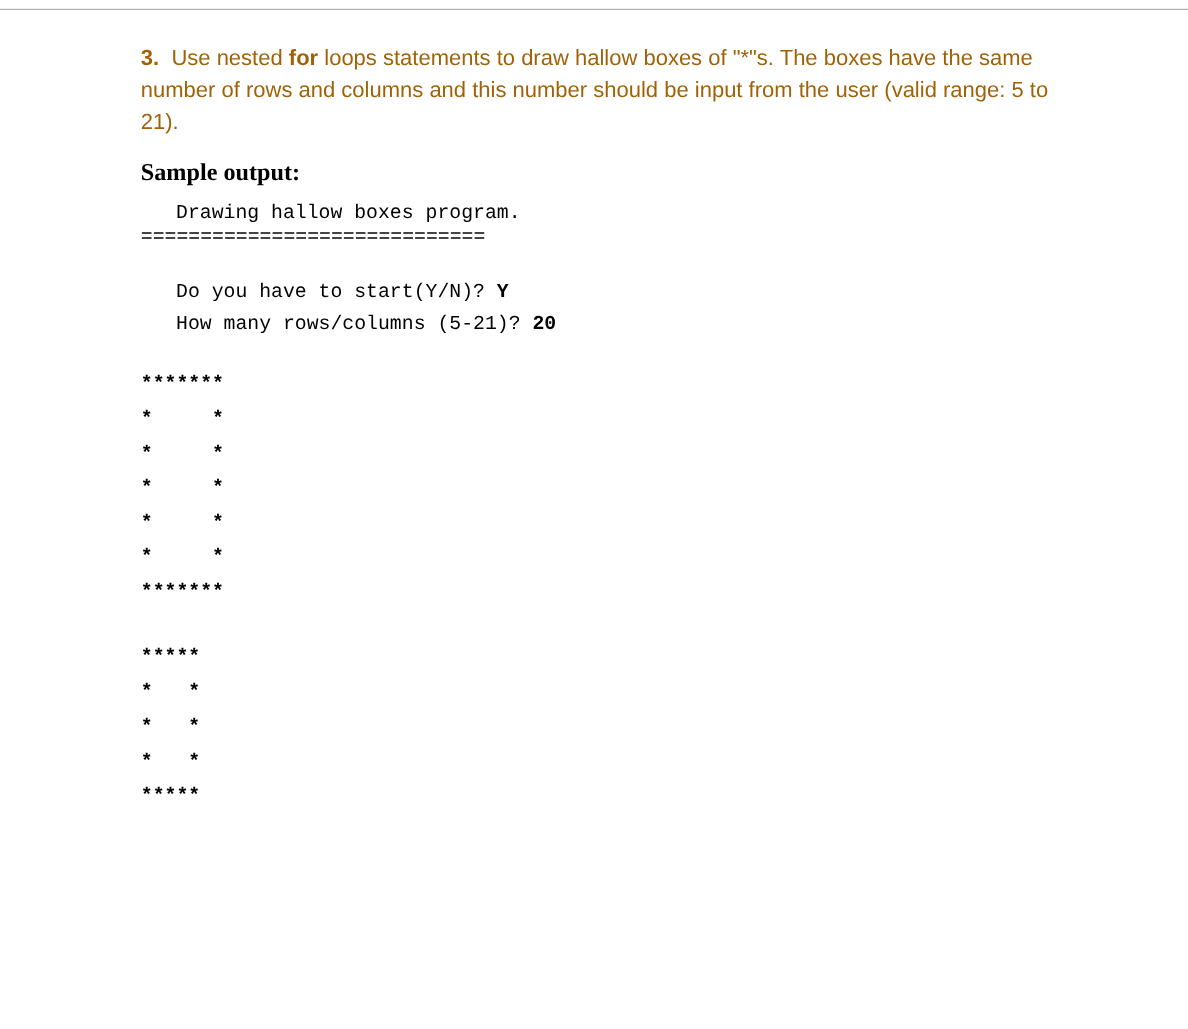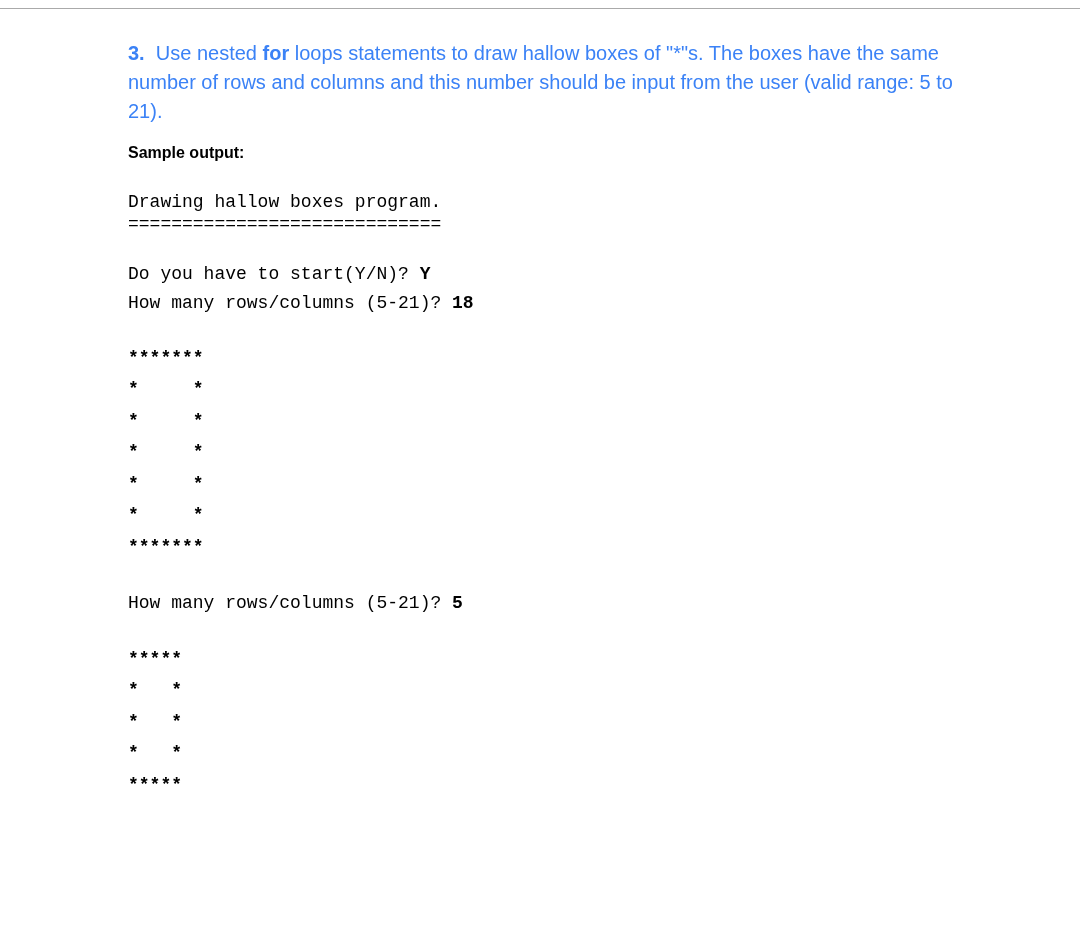--- a/index.html
+++ b/index.html
@@ -14,39 +14,40 @@
       padding: 0;
     }
     .content {
       padding: 30px 120px 50px 128px;
       border-top: 1px solid #aaa;
       margin-top: 8px;
     }
     .question-text {
       font-size: 20px;
       line-height: 1.45;
-      color: #3b82f6;
+      color: #a16207;
       margin-bottom: 18px;
     }
     .question-number {
       font-weight: bold;
     }
     .bold-inline {
       font-weight: bold;
     }
     .sample-label {
-      font-family: Liberation Sans, sans-serif;
-      font-size: 16px;
+      font-family: Liberation Serif, serif;
+      font-size: 22px;
       font-weight: bold;
-      margin-bottom: 28px;
+      margin-bottom: 12px;
     }
     .mono {
       font-family: "Courier New", Courier, monospace;
       font-size: 18px;
       line-height: 1.35;
+      margin-left: 32px;
     }
     .section {
       margin-bottom: 28px;
     }
     .divider-line {
       font-family: "Courier New", Courier, monospace;
       font-size: 18px;
       color: #000;
     }
     .box-output {
@@ -74,36 +75,33 @@
   <div class="section">
     <div class="mono">Drawing hallow boxes program.</div>
     <div class="divider-line">=============================</div>
   </div>
 
   <div class="section">
     <div class="mono" style="margin-bottom:4px;">
       <span>Do you have to start(Y/N)? </span><span class="bold-mono">Y</span>
     </div>
     <div class="mono">
-      <span>How many rows/columns (5-21)? </span><span class="bold-mono">18</span>
+      <span>How many rows/columns (5-21)? </span><span class="bold-mono">20</span>
     </div>
   </div>
 
   <div class="section box-output"><span>*******</span>
 <span>*     *</span>
 <span>*     *</span>
 <span>*     *</span>
 <span>*     *</span>
 <span>*     *</span>
 <span>*******</span></div>
 
   <div class="section">
-    <div class="mono">
-      <span>How many rows/columns (5-21)? </span><span class="bold-mono">5</span>
-    </div>
   </div>
 
   <div class="section box-output"><span>*****</span>
 <span>*   *</span>
 <span>*   *</span>
 <span>*   *</span>
 <span>*****</span></div>
 
 
 </div>

